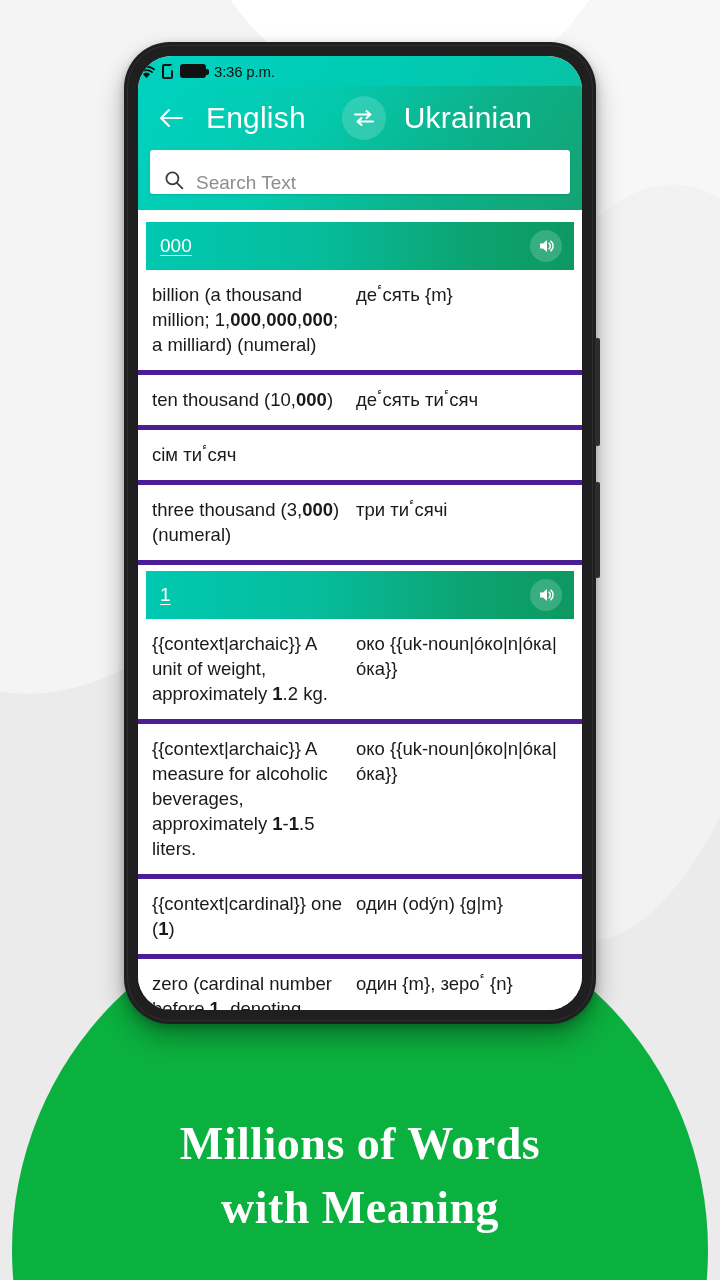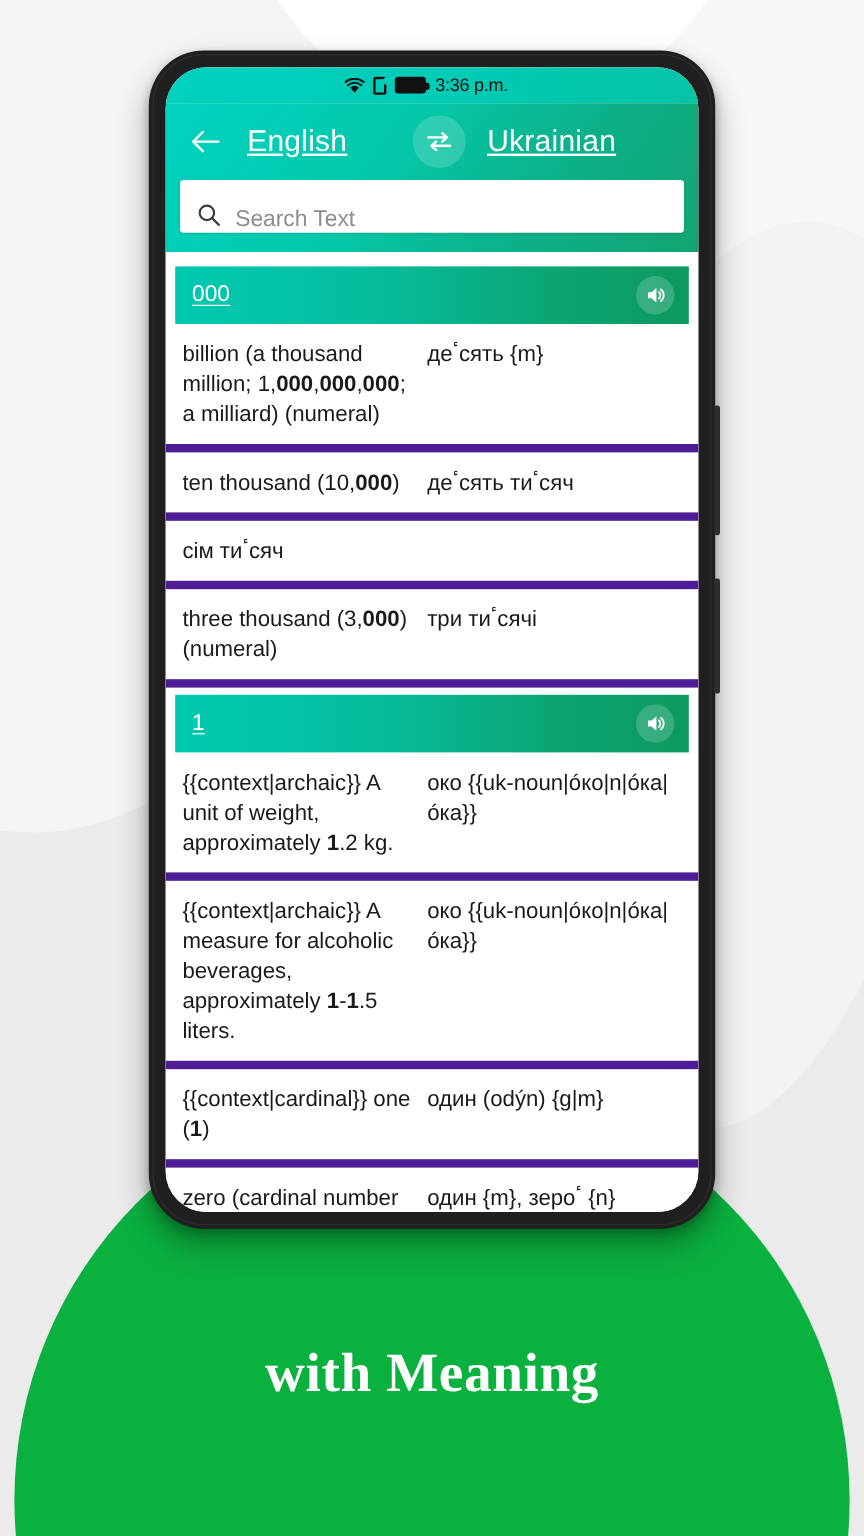--- a/index.html
+++ b/index.html
@@ -101,21 +101,21 @@
     border-radius: 34px;
     overflow: hidden;
     background: #ffffff;
   }
   
   .statusbar {
     height: 30px;
     background: linear-gradient(115deg, #00d2c0 0%, #00cbb4 55%, #07c3a6 100%);
     display: flex;
     align-items: center;
-    justify-content: center;
+    justify-content: flex-start;
     padding-right: 10px;
     gap: 7px;
   }
   .status-time {
     color: #111;
     font-size: 15px;
     font-weight: 400;
     letter-spacing: -0.2px;
     margin-left: 1px;
   }
@@ -159,24 +159,23 @@
     padding: 0 14px;
   }
   .back-arrow {
     width: 38px; height: 38px;
     display: flex; align-items: center; justify-content: center;
     color: #fff;
     flex: 0 0 auto;
   }
   .lang {
     color: #ffffff;
-    font-size: 25px;
+    font-size: 30px;
     font-weight: 400;
     letter-spacing: 0.2px;
-    text-decoration: underline;
   }
   .lang-left { margin-left: 16px; }
   .swap-btn {
     width: 44px; height: 44px;
     border-radius: 50%;
     background: rgba(255,255,255,0.17);
     display: flex; align-items: center; justify-content: center;
     margin: 0 18px 0 auto;
   }
   .lang-right { margin-right: auto; }
@@ -224,21 +223,21 @@
   .speaker-btn {
     margin-left: auto;
     width: 32px; height: 32px;
     border-radius: 50%;
     background: rgba(255,255,255,0.18);
     display: flex; align-items: center; justify-content: center;
   }
   .entry {
     display: flex;
     padding: 12px 14px 13px 14px;
-    border-bottom: 7px solid #4c1d95;
+    border-bottom: 5px solid #4c1d95;
     gap: 6px;
   }
   .entry:last-child { border-bottom: none; }
   .entry-src {
     flex: 0 0 198px;
     font-size: 18.5px;
     line-height: 25px;
     color: #1a1a1a;
   }
   .entry-tgt {
@@ -255,20 +254,21 @@
 
 <div class="stage">
 
   <div class="bg-swirl-c"></div>
   <div class="bg-swirl-a"></div>
   <div class="bg-swirl-b"></div>
   <div class="bg-white-top"></div>
   <div class="bg-green-circle"></div>
 
   <div class="tagline">
+    <div>Millions of Words</div>
     <div>with Meaning</div>
   </div>
 
   <div class="phone">
     <div class="btn-side btn-volume"></div>
     <div class="btn-side btn-power"></div>
 
     <div class="screen">
 
       <div class="statusbar">

